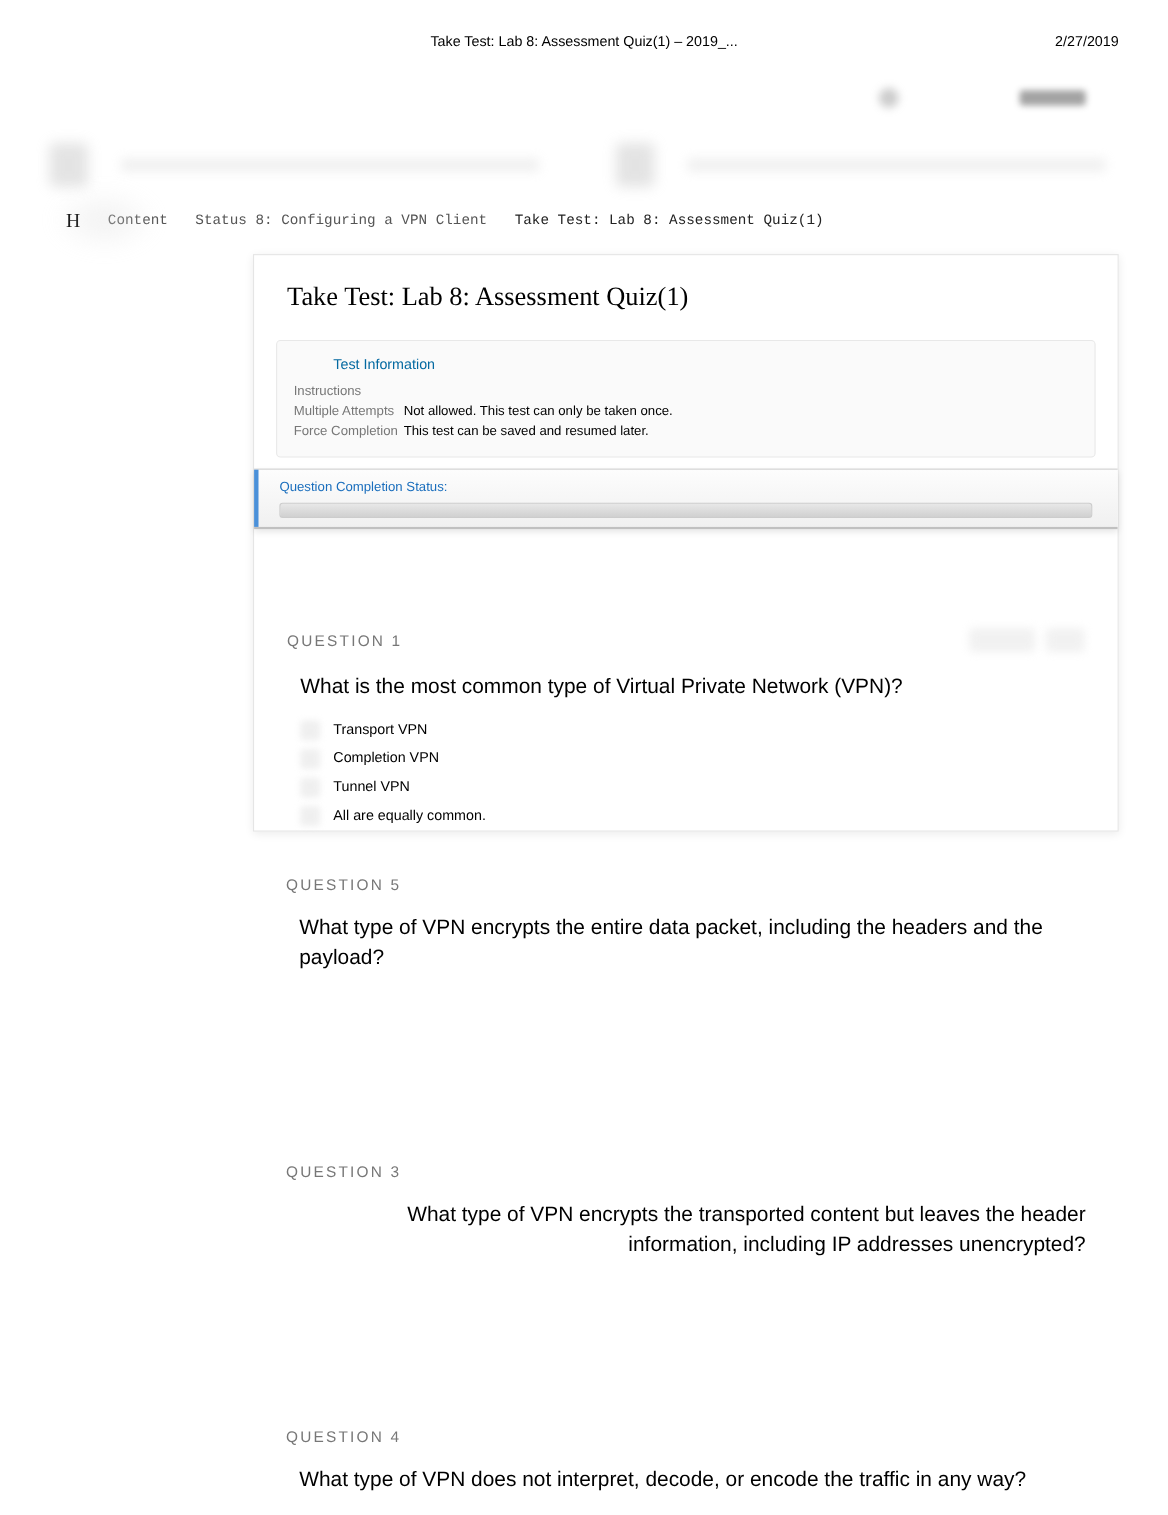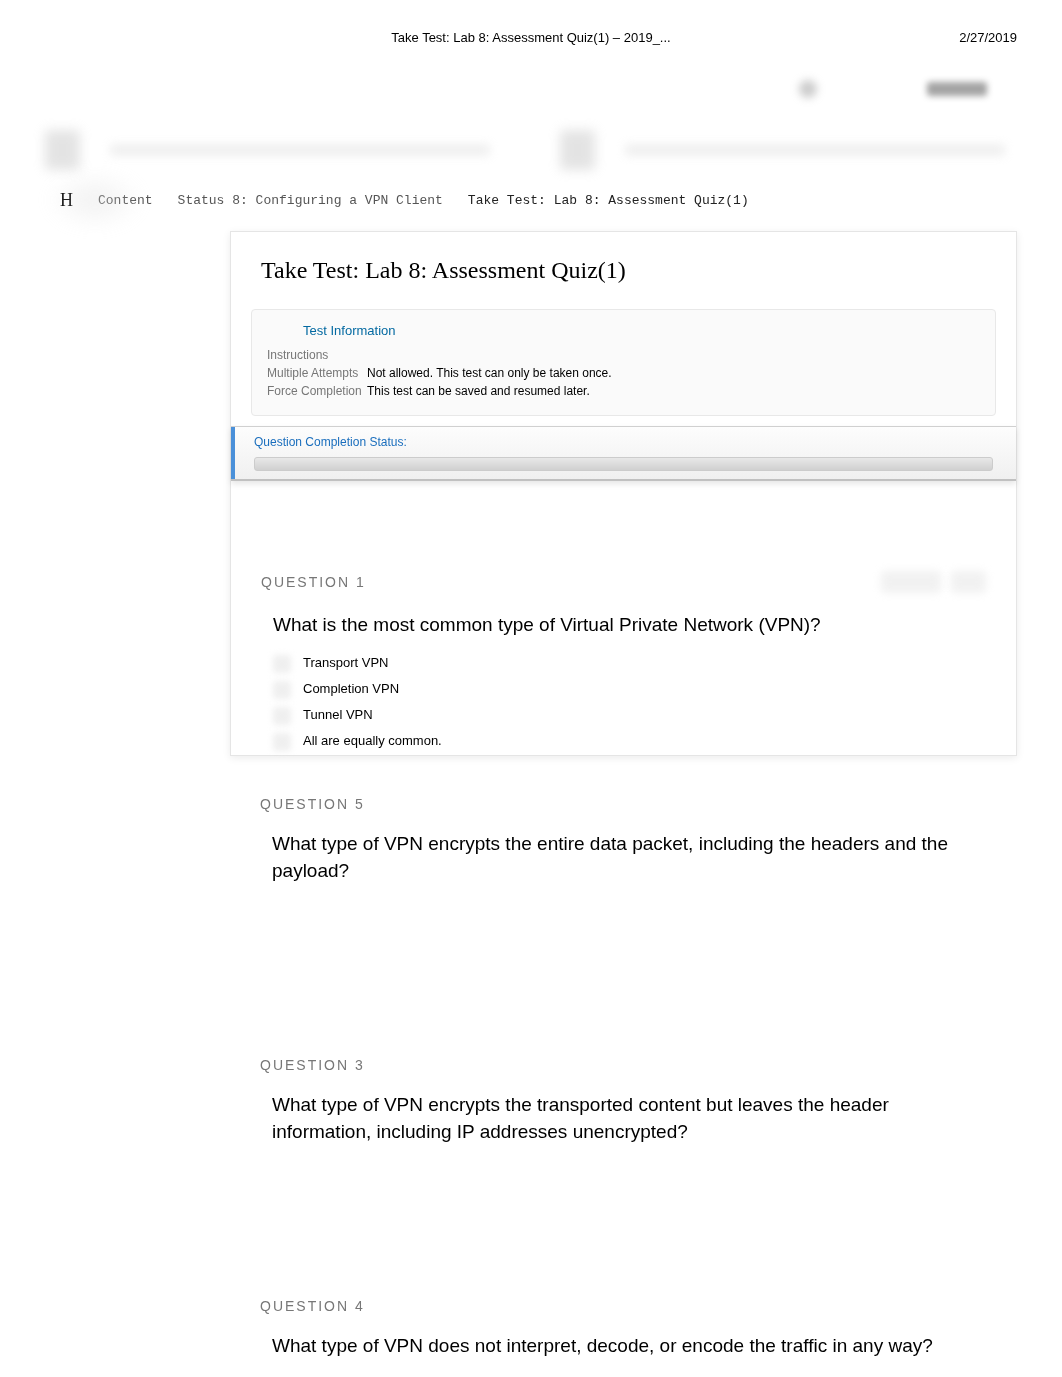--- a/index.html
+++ b/index.html
@@ -341,21 +341,21 @@
 </div>
 
 <div class="question-block q2" style="margin-left:230px; margin-right:45px; padding:0 30px; margin-top:40px;">
   <div class="question-header">
     <span class="question-label">QUESTION 5</span>
   </div>
   <div class="question-text">What type of VPN encrypts the entire data packet, including the headers and the payload?</div>
   <div class="spacer-large"></div>
 </div>
 
-<div class="question-block q3" style="margin-left:230px; margin-right:45px; padding:0 30px; margin-top:30px;">
+<div class="question-block q3" style="margin-left:230px; margin-right:45px; padding:0 30px; margin-top:30px;text-align:right;">
   <div class="question-header">
     <span class="question-label">QUESTION 3</span>
   </div>
   <div class="question-text">What type of VPN encrypts the transported content but leaves the header information, including IP addresses unencrypted?</div>
   <div class="spacer-large" style="height:110px"></div>
 </div>
 
 <div class="question-block q4" style="margin-left:230px; margin-right:45px; padding:0 30px; margin-top:30px;">
   <div class="question-header">
     <span class="question-label">QUESTION 4</span>

